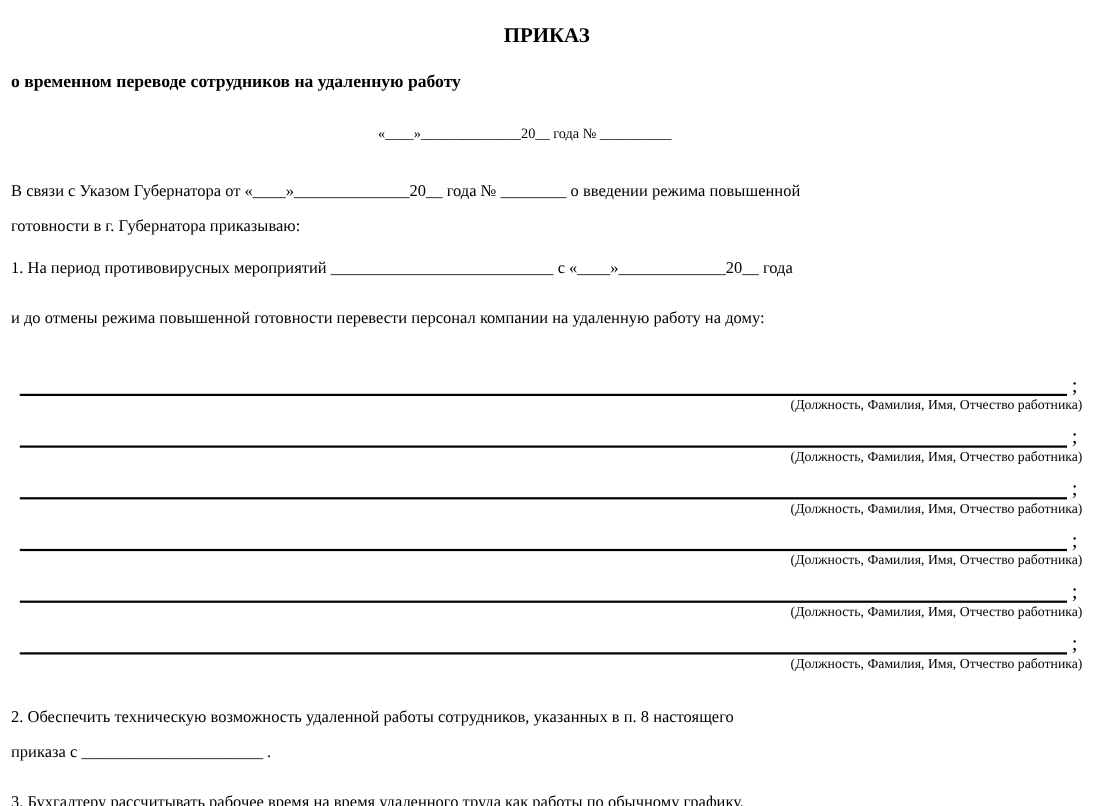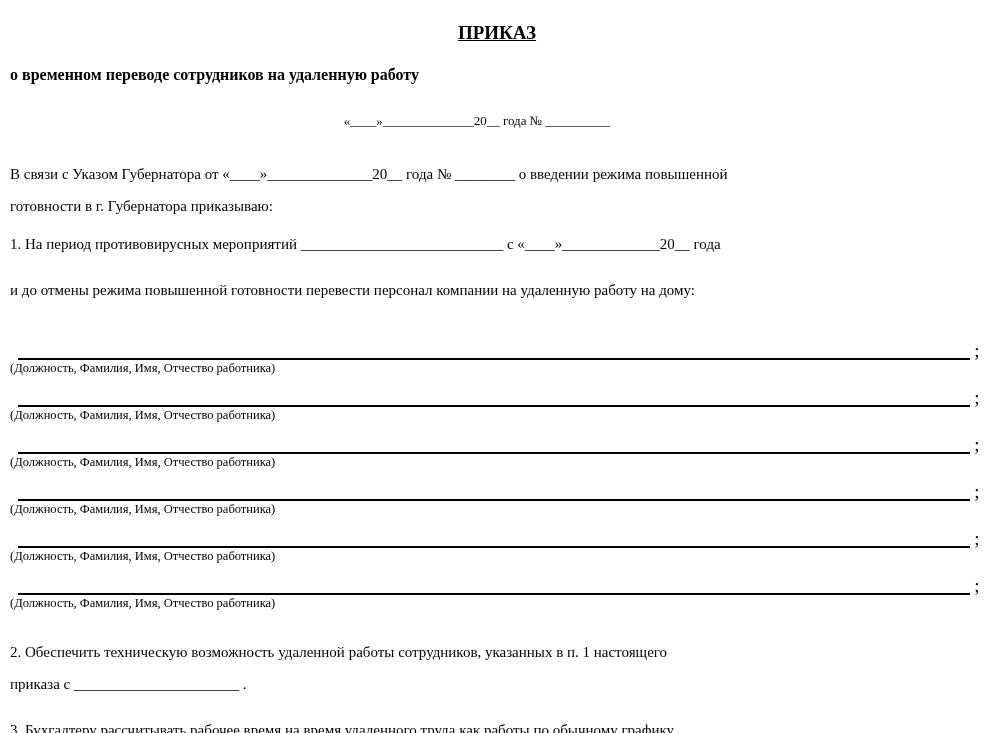--- a/index.html
+++ b/index.html
@@ -20,21 +20,20 @@
     height: 733px;
     padding: 22px 10px 0 10px;
     background: #ffffff;
   }
   .title {
     font-size: 19px;
     font-weight: bold;
     text-align: center;
     line-height: 22px;
     margin: 0;
-    text-decoration: underline;
   }
   .subtitle {
     font-size: 16px;
     font-weight: bold;
     text-align: left;
     line-height: 22px;
     margin: 20px 0 0 0;
   }
   .date-line {
     font-size: 13px;
@@ -78,21 +77,21 @@
   }
   .semi {
     font-size: 19px;
     line-height: 19px;
     width: 14px;
     text-align: center;
   }
   .entry-caption {
     font-size: 12.5px;
     line-height: 14px;
-    text-align: left;
+    text-align: right;
     margin-top: 1px;
   }
   .clause2 {
     margin-top: 26px;
   }
   .clause2 .l {
     white-space: nowrap;
   }
   .clause3 {
     margin-top: 14px;
@@ -164,19 +163,19 @@
       <div class="entry-line">
         <span class="fill-line"></span>
         <span class="semi">;</span>
       </div>
       <div class="entry-caption">(Должность, Фамилия, Имя, Отчество работника)</div>
     </div>
 
   </div>
 
   <div class="para clause2">
-    <div class="l">2. Обеспечить техническую возможность удаленной работы сотрудников, указанных в п. 1 настоящего</div>
+    <div class="l">2. Обеспечить техническую возможность удаленной работы сотрудников, указанных в п. 8 настоящего</div>
     <div class="l">приказа с ______________________ .</div>
   </div>
 
   <div class="para clause3">3. Бухгалтеру рассчитывать рабочее время на время удаленного труда как работы по обычному графику.</div>
 
 </div>
 
 </body></html>

